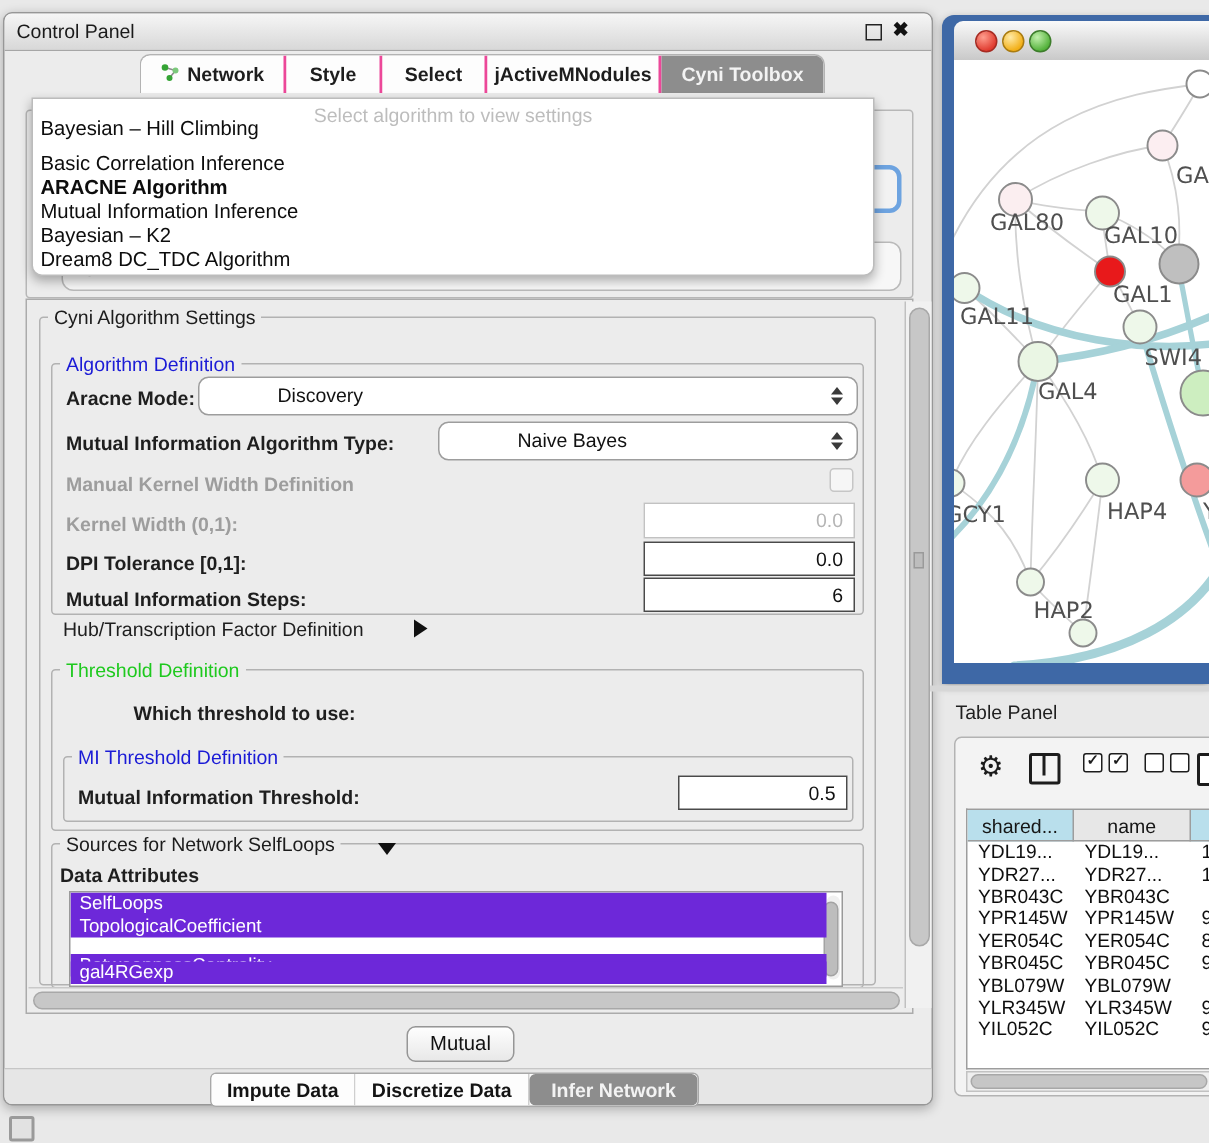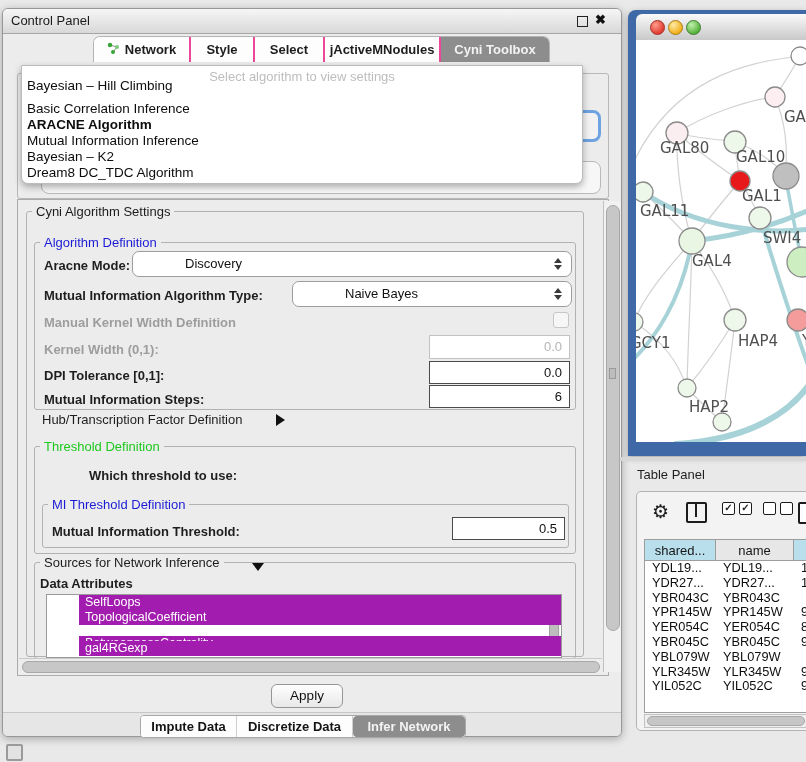--- a/index.html
+++ b/index.html
@@ -54,21 +54,21 @@
       text-align:right;padding-right:7px;box-sizing:border-box;line-height:22px;}
   .field.dis{border:1px solid #c2c2c2;color:#b5b5b5;}
   .checkbox{position:absolute;width:14px;height:14px;border:1px solid #c6c6c6;border-radius:3px;background:#f6f6f6;}
   .tri-right{display:inline-block;width:0;height:0;border-top:6px solid transparent;border-bottom:6px solid transparent;
       border-left:9px solid #111;}
   .tri-down{display:inline-block;width:0;height:0;border-left:6px solid transparent;border-right:6px solid transparent;
       border-top:8px solid #111;}
   
   #attr-list{left:28px;top:394px;width:514px;height:62px;background:#fff;border:1px solid #9a9a9a;overflow:hidden;}
   .attr-item{position:absolute;left:0;width:498px;height:15px;line-height:15px;font-size:12.5px;
-      color:#fff;background:#a21caf;padding-left:6px;margin-left:32px;}
+      color:#fff;background:#6d28d9;padding-left:6px;}
   #attr-vscroll{position:absolute;right:1px;top:2px;width:9px;height:56px;background:#f0f0f0;border-radius:5px;}
   #attr-vthumb{position:absolute;right:1px;top:4px;width:8px;height:48px;background:#bdbdbd;border:1px solid #a3a3a3;border-radius:5px;}
   
   #vscroll{left:585px;top:1px;width:17px;height:471px;background:#f1f1f1;border-left:1px solid #c0c0c0;}
   #vthumb{left:2px;top:4px;width:12px;height:424px;background:#c7c7c7;border:1px solid #a8a8a8;border-radius:7px;}
   #hscroll{left:1px;top:458px;width:583px;height:15px;background:#ededed;border-top:1px solid #c9c9c9;}
   #hthumb{left:3px;top:2px;width:576px;height:10px;background:#c7c7c7;border:1px solid #a8a8a8;border-radius:6px;}
   
   #apply-btn{left:268px;top:675px;width:70px;height:22px;background:linear-gradient(#fefefe,#e8e8e8);
       border:1px solid #969696;border-radius:6px;font-size:13.5px;text-align:center;line-height:21px;color:#111;}
@@ -217,21 +217,21 @@
 
       <span class="lbl" style="left:71px;top:268px;">Which threshold to use:</span>
 
       <div class="fieldset" style="left:24px;top:304px;width:525px;height:42px;"></div>
       <span class="legend blue" style="left:30px;top:297px;">MI Threshold Definition</span>
 
       <span class="lbl" style="left:34px;top:324px;">Mutual Information Threshold:</span>
       <div class="field" style="left:434px;top:317px;width:113px;height:23px;">0.5</div>
 
       <div class="fieldset" style="left:16px;top:362px;width:540px;height:95px;"></div>
-      <span class="legend" style="left:22px;top:355px;">Sources for Network Inference</span>
+      <span class="legend" style="left:22px;top:355px;">Sources for Network SelfLoops</span>
       <span class="abs" style="left:234px;top:357px;"><i class="tri-down"></i></span>
 
       <span class="lbl" style="left:22px;top:376px;">Data Attributes</span>
 
       <div id="attr-list" class="abs">
         <div id="attr-vscroll">
           <div id="attr-vthumb"></div>
         </div>
       <div class="attr-item" style="top: 0px;">SelfLoops</div>
           <div class="attr-item" style="top: 15.3px;">TopologicalCoefficient</div>
@@ -240,21 +240,21 @@
         </div>
 
       <div id="vscroll" class="abs">
         <div id="vthumb" class="abs"></div>
       </div>
       <div id="hscroll" class="abs">
         <div id="hthumb" class="abs"></div>
       </div>
     </div>
 
-    <div id="apply-btn" class="abs">Apply</div>
+    <div id="apply-btn" class="abs">Mutual</div>
 
     <div id="cp-footer" class="abs"></div>
     <div id="bottom-tabs" class="abs">
         <div class="btab" style="width: 95px;">Impute Data</div>
         <div class="btab" style="width: 115px;">Discretize Data</div>
         <div class="btab sel" style="width: 112px;">Infer Network</div>
       </div>
   </div>
 
   <div id="splitter" class="abs"></div>

